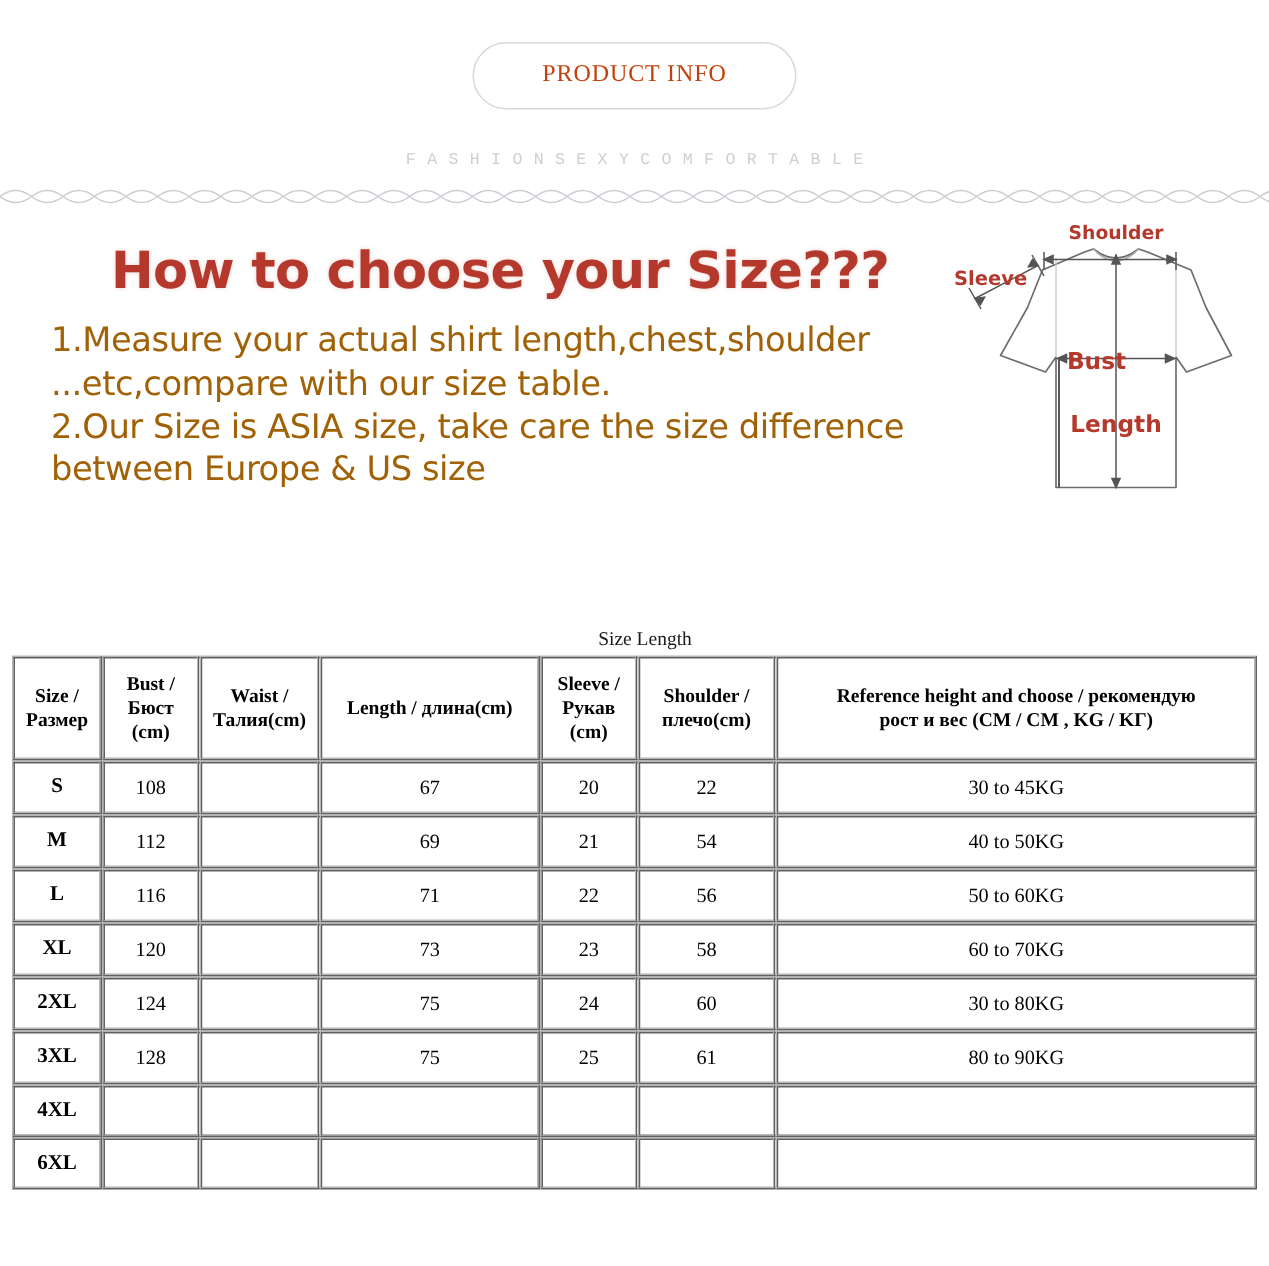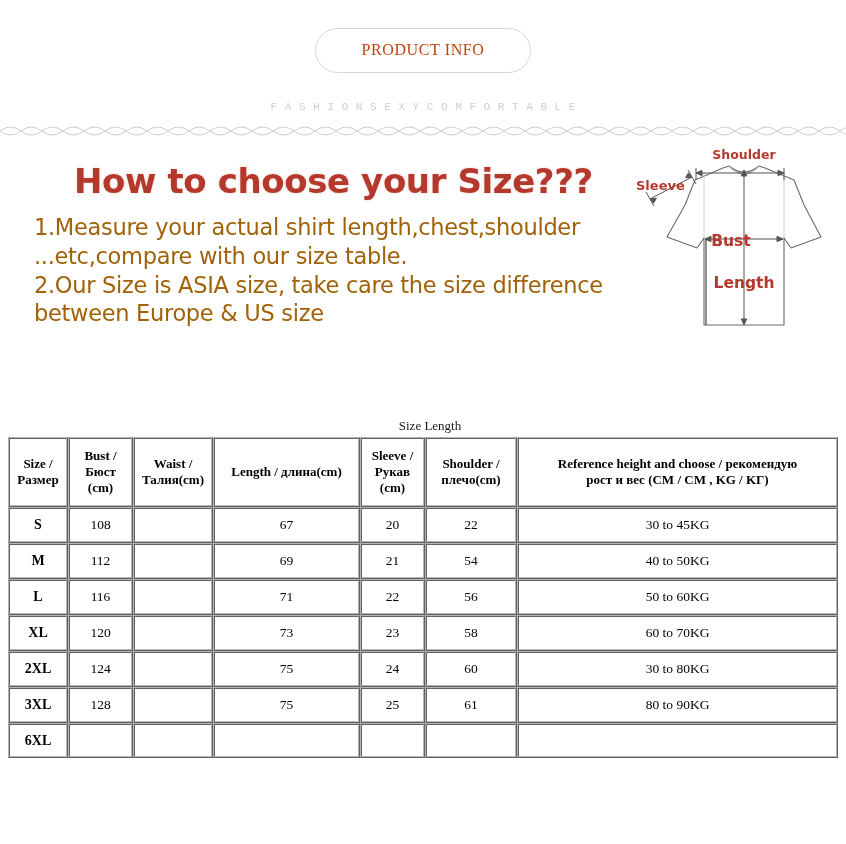--- a/index.html
+++ b/index.html
@@ -321,20 +321,29 @@
         <tr class="data-row">
           <td class="sz">3XL</td>
           <td>128</td>
           <td></td>
           <td>75</td>
           <td>25</td>
           <td>61</td>
           <td>80 to 90KG</td>
         </tr>
         <tr class="empty-row">
+          <td class="sz">4XL</td>
+          <td></td>
+          <td></td>
+          <td></td>
+          <td></td>
+          <td></td>
+          <td></td>
+        </tr>
+        <tr class="empty-row">
           <td class="sz">6XL</td>
           <td></td>
           <td></td>
           <td></td>
           <td></td>
           <td></td>
           <td></td>
         </tr>
       </tbody>
 

